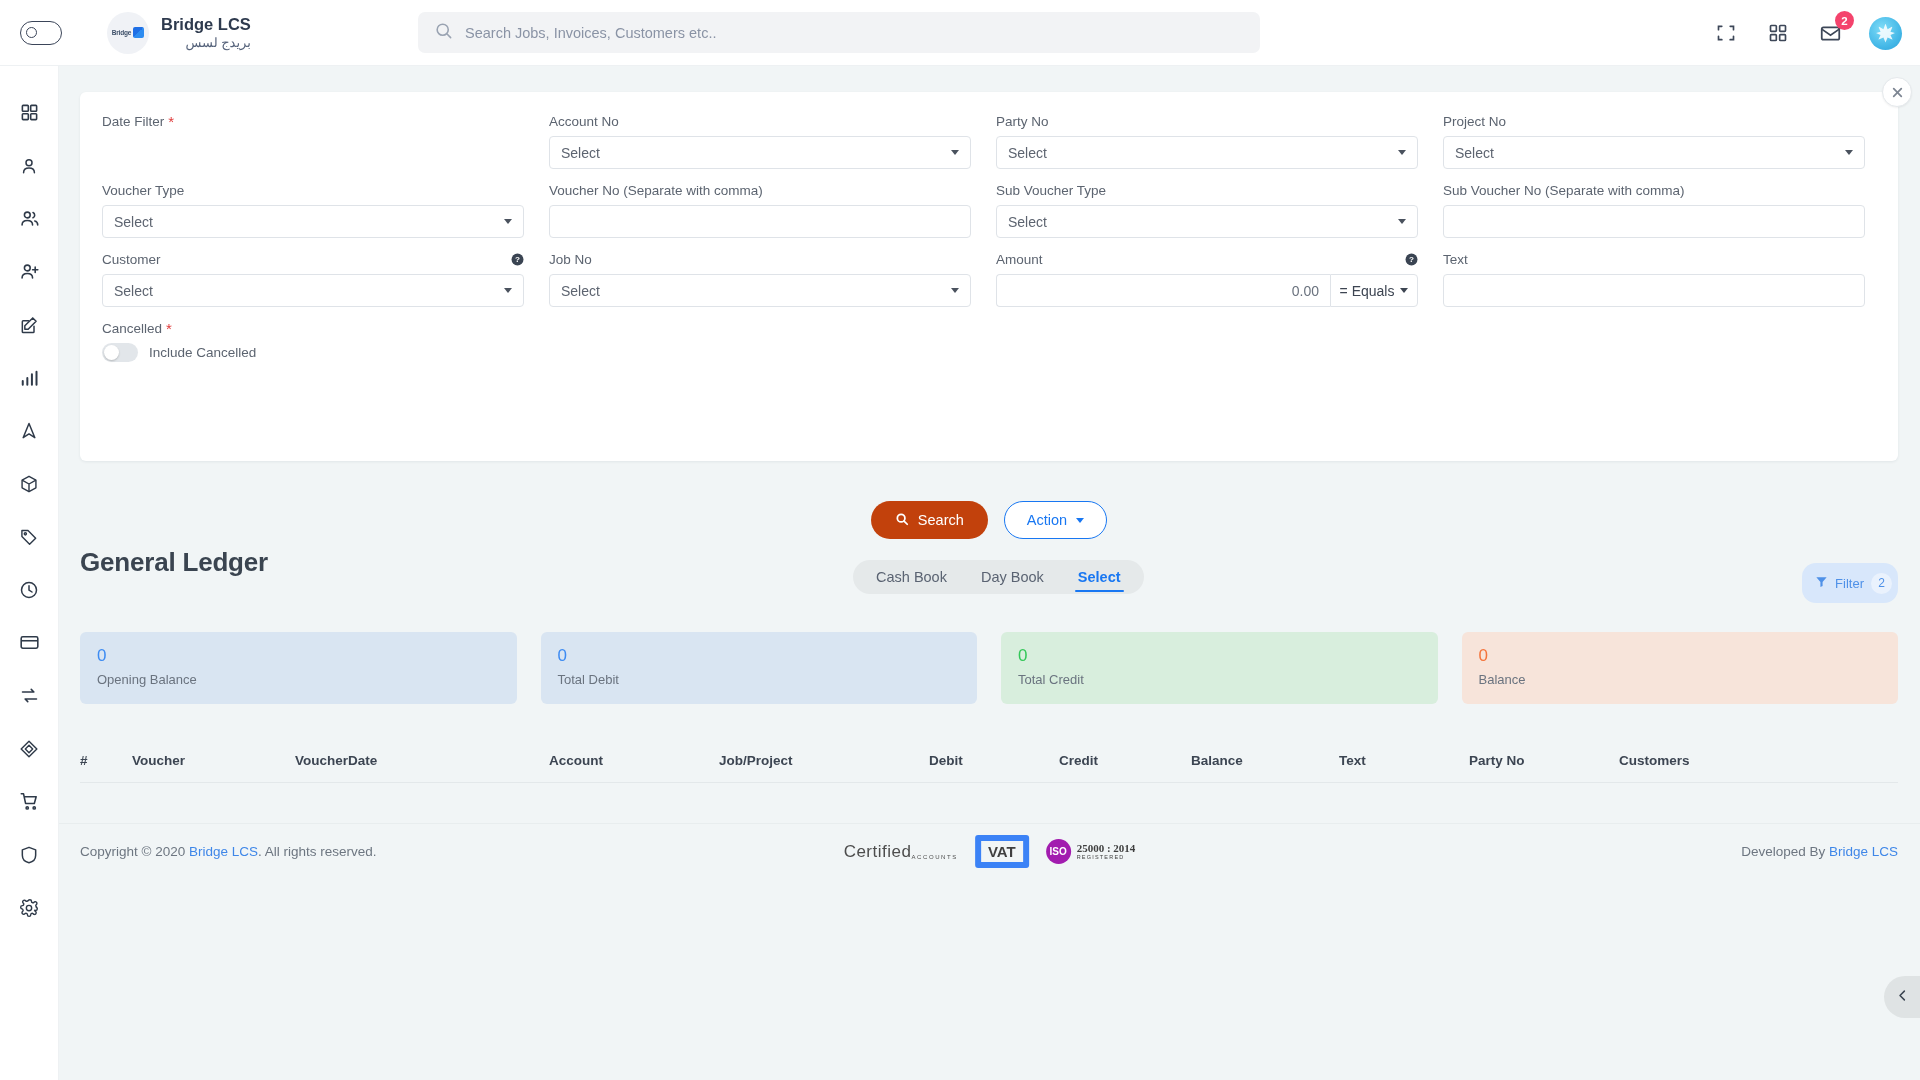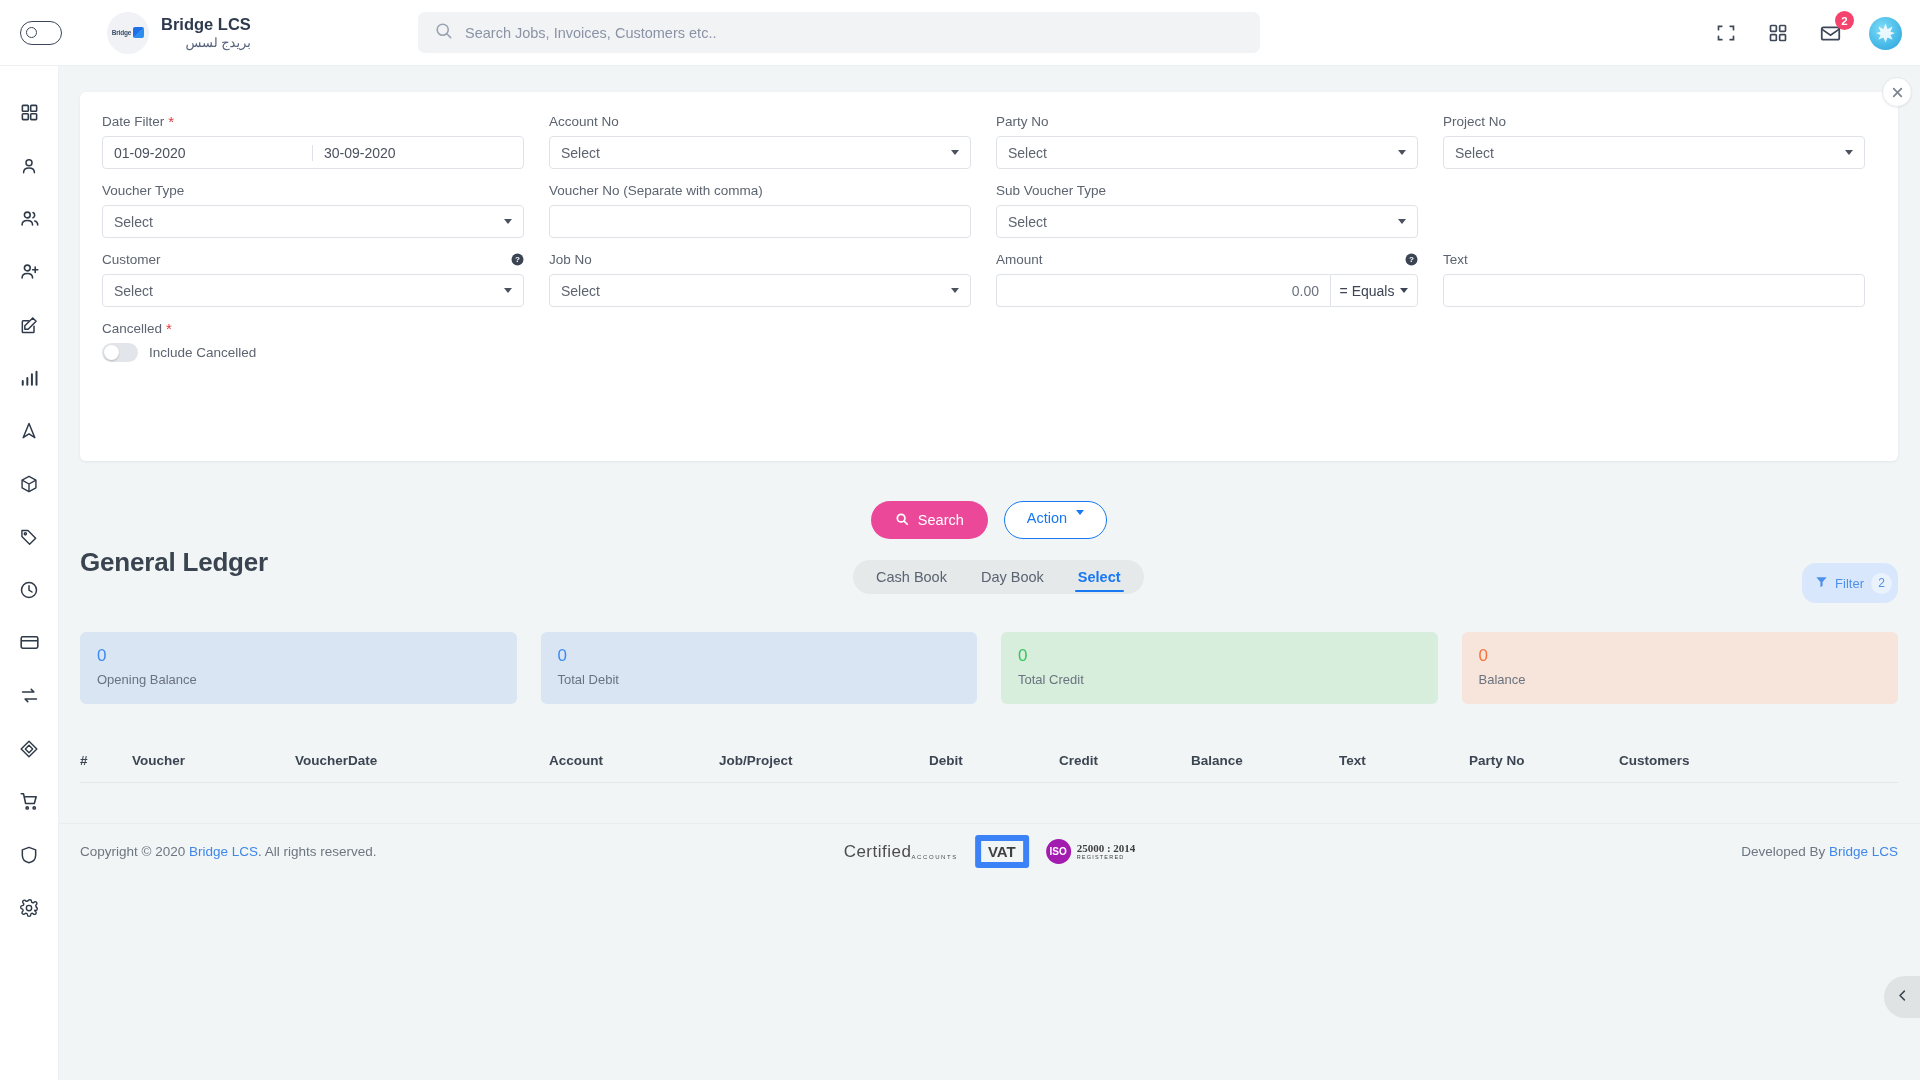--- a/index.html
+++ b/index.html
@@ -124,26 +124,26 @@
   .amountbox .eq .c { width:0;height:0;border-left:4.5px solid transparent;border-right:4.5px solid transparent;border-top:5.5px solid #3d4552;}
 
   .cancelled-wrap { margin-top: 2px; }
   .switchrow { display: flex; align-items: center; gap: 11px; margin-top: 6px; }
   .switch { width: 36px; height: 19px; border-radius: 10px; background: #e2e6ea; display: flex; align-items: center; padding: 2px; }
   .switch .knob { width: 15px; height: 15px; border-radius: 50%; background: #ffffff; box-shadow: 0 1px 2px rgba(0,0,0,.2); }
   .switchrow .sl { font-size: 13.5px; color: #5c6470; }
 
   .actions { position: absolute; left: 0; right: 0; top: 409px; display: flex; justify-content: center; gap: 16px; }
   .btn-search {
-    height: 38px; padding: 0 24px; border-radius: 19px; background: #ec4899; color: #fff;
+    height: 38px; padding: 0 24px; border-radius: 19px; background: #c2410c; color: #fff;
     display: flex; align-items: center; gap: 9px; font-size: 14.5px; border: 0; font-family: inherit;
   }
   .btn-action {
-    height: 38px; padding: 8px 22px; border-radius: 19px; background: #fff; color: #1877f2;
-    border: 1px solid #1877f2; display: flex; gap: 9px; font-size: 14.5px; font-family: inherit;
+    height: 38px; padding: 0 22px; border-radius: 19px; background: #fff; color: #1877f2;
+    border: 1px solid #1877f2; display: flex; align-items: center; gap: 9px; font-size: 14.5px; font-family: inherit;
   }
   .btn-action .c { width:0;height:0;border-left:4.5px solid transparent;border-right:4.5px solid transparent;border-top:5.5px solid #1877f2;}
 
   
   .heading { position: absolute; left: 21px; top: 481px; font-size: 26px; font-weight: 700; color: #3a4450; letter-spacing: -.2px; }
   .tabs {
     position: absolute; left: 794px; top: 494px; height: 34px; background: #e5e9ea; border-radius: 17px;
     display: flex; align-items: stretch; padding: 0 6px;
   }
   .tab { padding: 0 17px; display: flex; align-items: center; font-size: 14.5px; color: #5a6372; position: relative; }
@@ -363,28 +363,20 @@
     </div>
 
     <div class="grid">
 
       <div class="row">
         <div class="cell">
           <div class="lbl">
             <span>Date Filter</span>
               <span class="req">*</span>
           </div>
-          <div class="ctrl daterange">
-            <div class="half">
-                <span>01-09-2020</span>
-              </div>
-            <div class="half">
-                <span>30-09-2020</span>
-              </div>
-          </div>
         </div>
 
         <div class="cell">
           <div class="lbl">
               <span>Account No</span>
             </div>
           <div class="ctrl">
             <span class="ph">Select</span>
             <span class="caret"></span>
           </div>
@@ -434,20 +426,28 @@
         <div class="cell">
           <div class="lbl">
               <span>Sub Voucher Type</span>
             </div>
           <div class="ctrl">
             <span class="ph">Select</span>
             <span class="caret"></span>
           </div>
         </div>
 
+        <div class="cell">
+          <div class="lbl">
+              <span>Sub Voucher No (Separate with comma)</span>
+            </div>
+          <div class="ctrl">
+            <span class="txt"></span>
+          </div>
+        </div>
       </div>
 
       <div class="row">
         <div class="cell">
           <div class="lbl">
             <span>Customer</span>
             <span class="help">
               <svg width="13" height="13" viewBox="0 0 24 24" fill="#3a4452">
                   <circle cx="12" cy="12" r="11"></circle>
                   <text x="12" y="17" font-size="15" font-family="Liberation Sans, sans-serif" font-weight="700" fill="#fff" text-anchor="middle">?</text>

